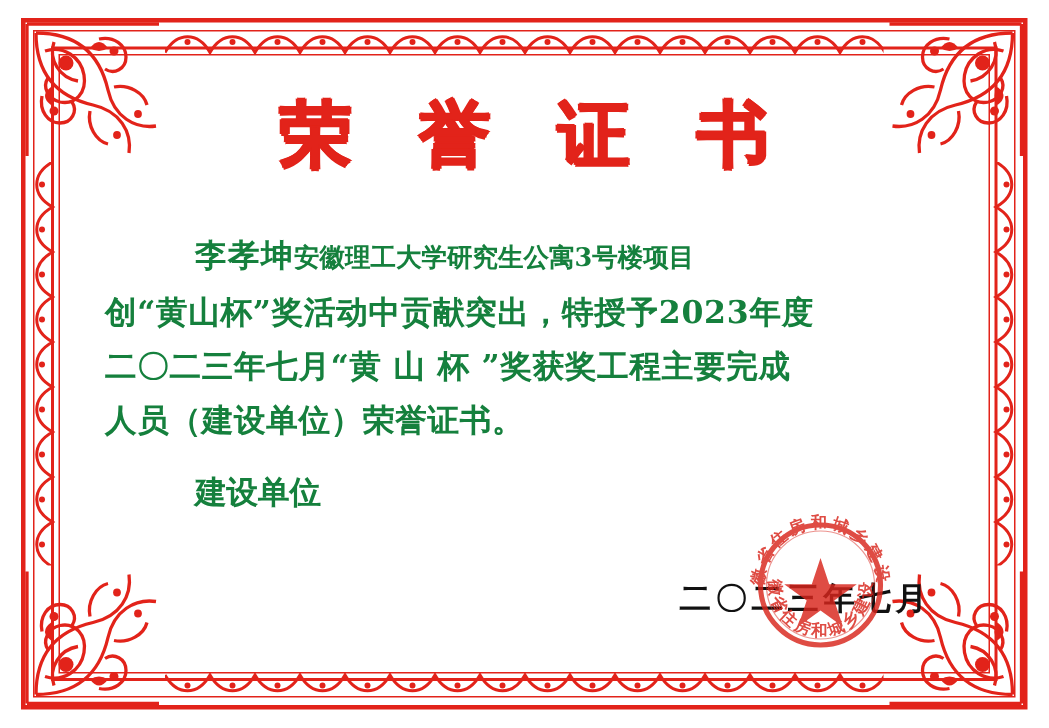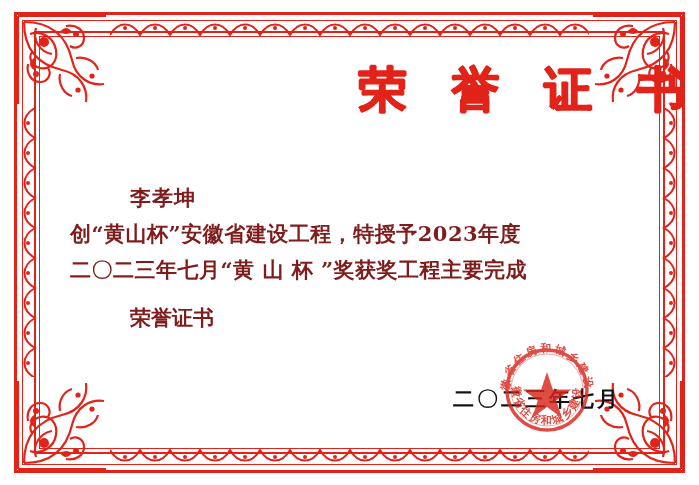--- a/index.html
+++ b/index.html
@@ -90,46 +90,45 @@
   .edge-left { left: 17px; }
   .edge-right { right: 17px; transform: scaleX(-1); }
   .edge svg { display:block; }
 
   
   .title {
     position: absolute;
     top: 58px;
     left: 0;
     right: 0;
-    text-align: right;
+    text-align: center;
     color: #e2231a;
     font-family: "DejaVu Serif", "Liberation Serif", serif;
     font-weight: bold;
     font-size: 48px;
     letter-spacing: 14px;
     text-indent: 14px;
     text-shadow:
       1px 0 0 #e2231a,
       -1px 0 0 #e2231a,
       0 1px 0 #e2231a,
       0 -1px 0 #e2231a;
   }
 
   
   .body-text {
     position: absolute;
     left: 70px;
     right: 70px;
     top: 152px;
-    color: #7f1d1d;
+    color: #15803d;
     font-family: "DejaVu Serif", "Liberation Serif", serif;
     font-size: 20px;
     line-height: 36px;
     font-weight: bold;
-    margin-top: 28px;
   }
   .line {
     white-space: nowrap;
   }
   .line1 {
     display: flex;
     align-items: baseline;
     padding-left: 60px;
   }
   .recipient {
@@ -386,24 +385,26 @@
         <path d="M20,46 q-8,6 0,12 q4,-6 0,-12 Z"></path>
       </g>
     </svg>
   </div>
 
   <div class="title">荣 誉 证 书</div>
 
   <div class="body-text">
     <div class="line line1">
       <span class="recipient">李孝坤</span>
+      <span class="project">安徽理工大学研究生公寓3号楼项目</span>
     </div>
-    <div class="line line2">创“黄山杯”安徽省建设工程，特授予2023年度</div>
+    <div class="line line2">创“黄山杯”奖活动中贡献突出，特授予2023年度</div>
     <div class="line line3">二〇二三年七月“黄 山 杯 ”奖获奖工程主要完成</div>
-    <div class="line line5">荣誉证书</div>
+    <div class="line line4">人员（建设单位）荣誉证书。</div>
+    <div class="line line5">建设单位</div>
   </div>
 
   <div class="date">二〇二三年七月</div>
 
   <div class="seal">
     <svg width="104" height="104" viewBox="0 0 104 104" aria-hidden="true">
       <defs>
         <path id="sealArcTop" d="M 14,52 A 38,38 0 0 1 90,52"></path>
         <path id="sealArcBottom" d="M 18,52 A 34,34 0 0 0 86,52"></path>
       </defs>

